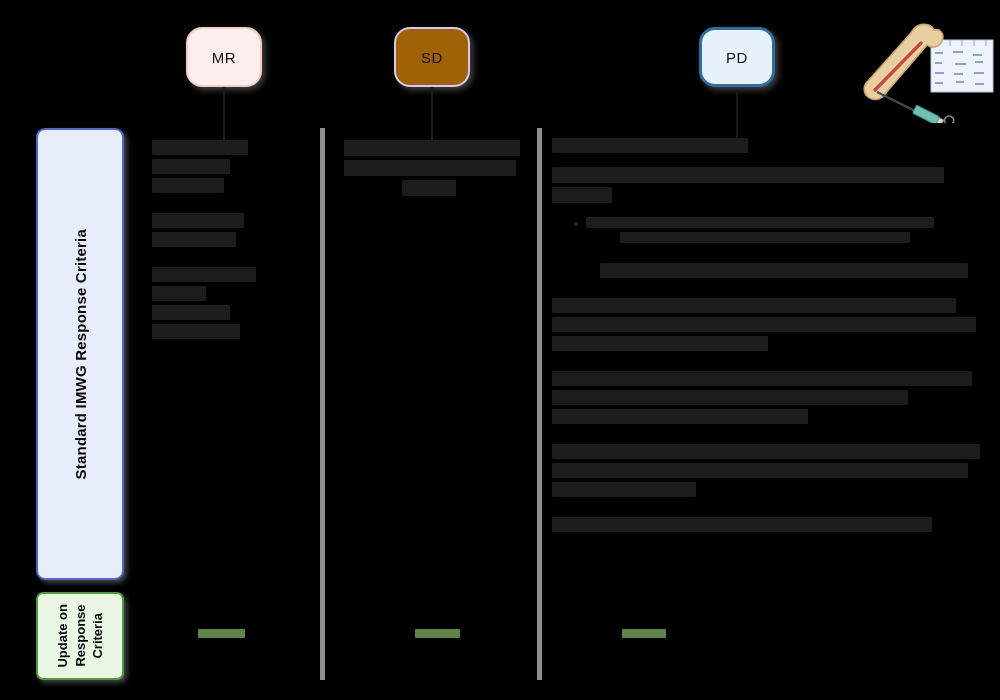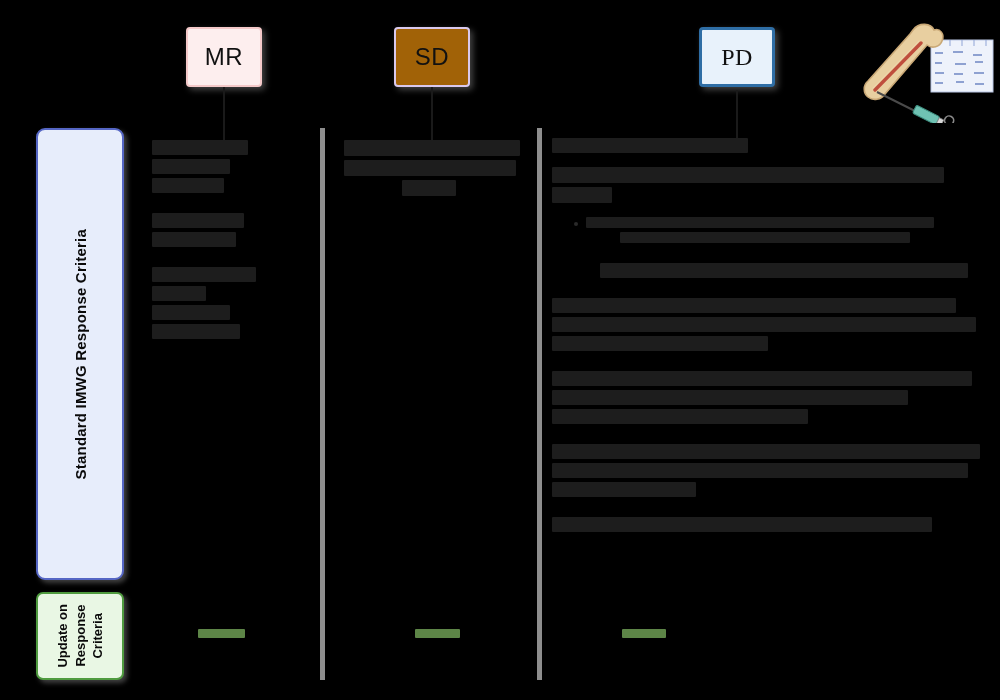--- a/index.html
+++ b/index.html
@@ -19,41 +19,40 @@
     height: 700px;
     background: #000000;
   }
 
   
   .cat-box {
     position: absolute;
     display: flex;
     align-items: center;
     justify-content: center;
-    border-radius: 4px;
-    font-size: 24px;
+    border-radius: 16px;
+    font-size: 15px;
     letter-spacing: .5px;
     color: #111111;
     box-shadow: 3px 3px 6px rgba(120,120,120,.55);
   }
   .cat-mr {
     left: 186px; top: 27px; width: 76px; height: 60px;
     background: #fdeeee;
     border: 2px solid #f4c9c9;
   }
   .cat-sd {
     left: 394px; top: 27px; width: 76px; height: 60px;
     background: #a16207;
     border: 2px solid #d9c9ee;
   }
   .cat-pd {
     left: 699px; top: 27px; width: 76px; height: 60px;
     background: #e8f2fb;
     border: 3px solid #2f6ea5;
-    font-family: Liberation Serif, serif;
   }
 
   
   .stem {
     position: absolute;
     width: 2px;
     background: #1a1a1a;
   }
   .stem-mr { left: 223px; top: 87px; height: 58px; }
   .stem-sd { left: 431px; top: 87px; height: 58px; }

